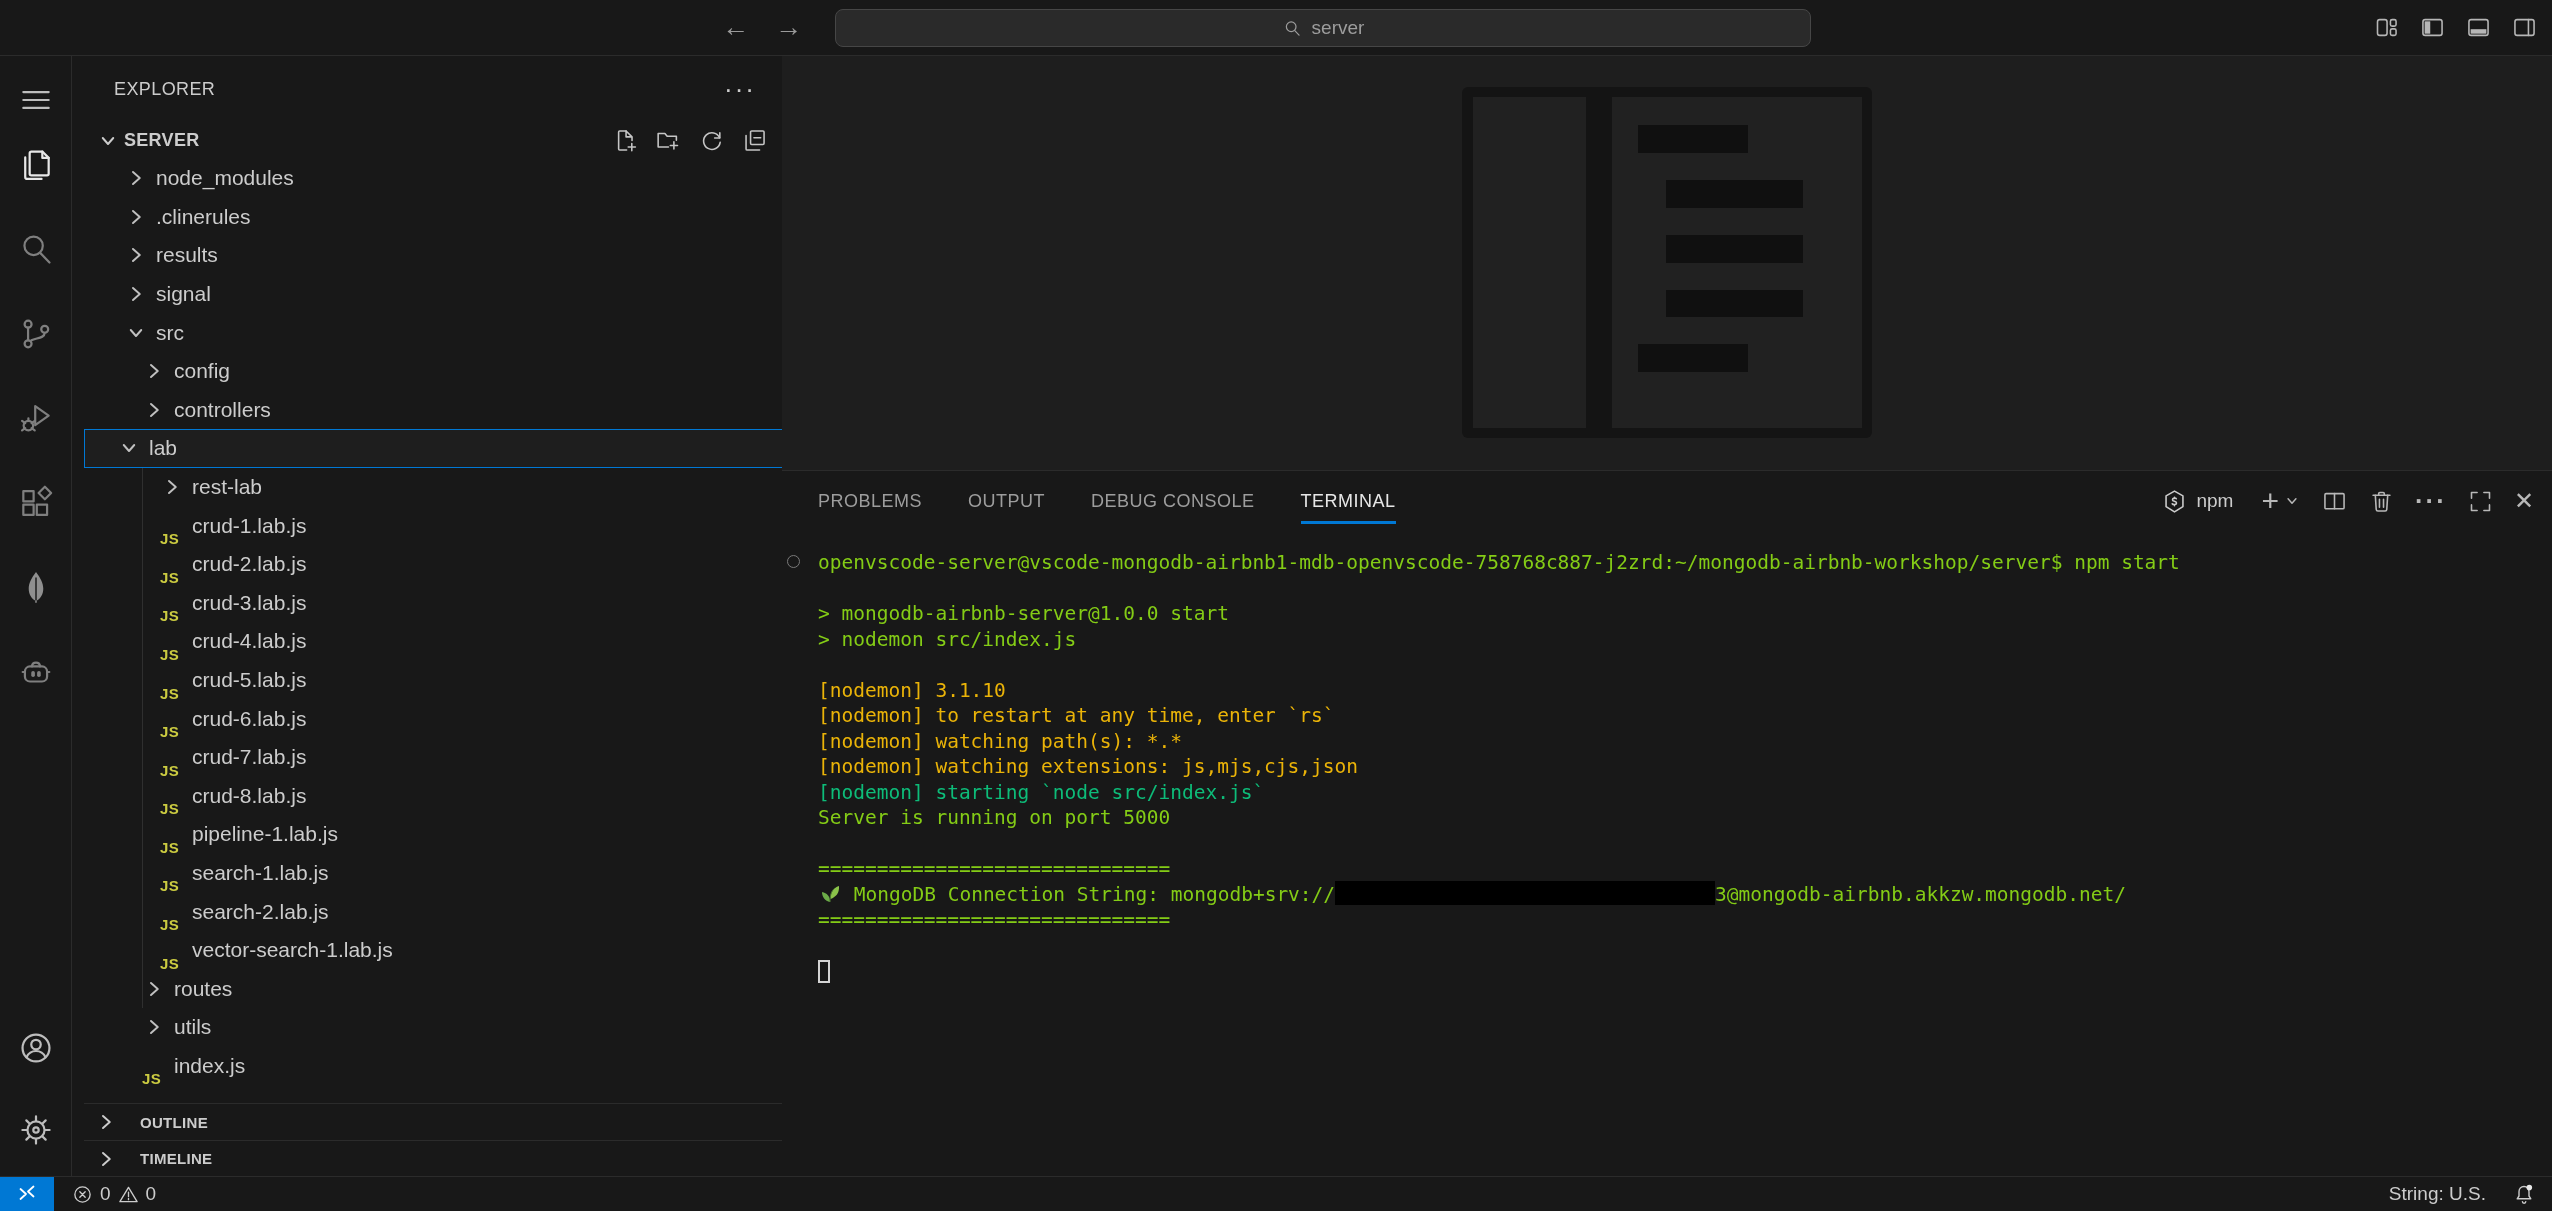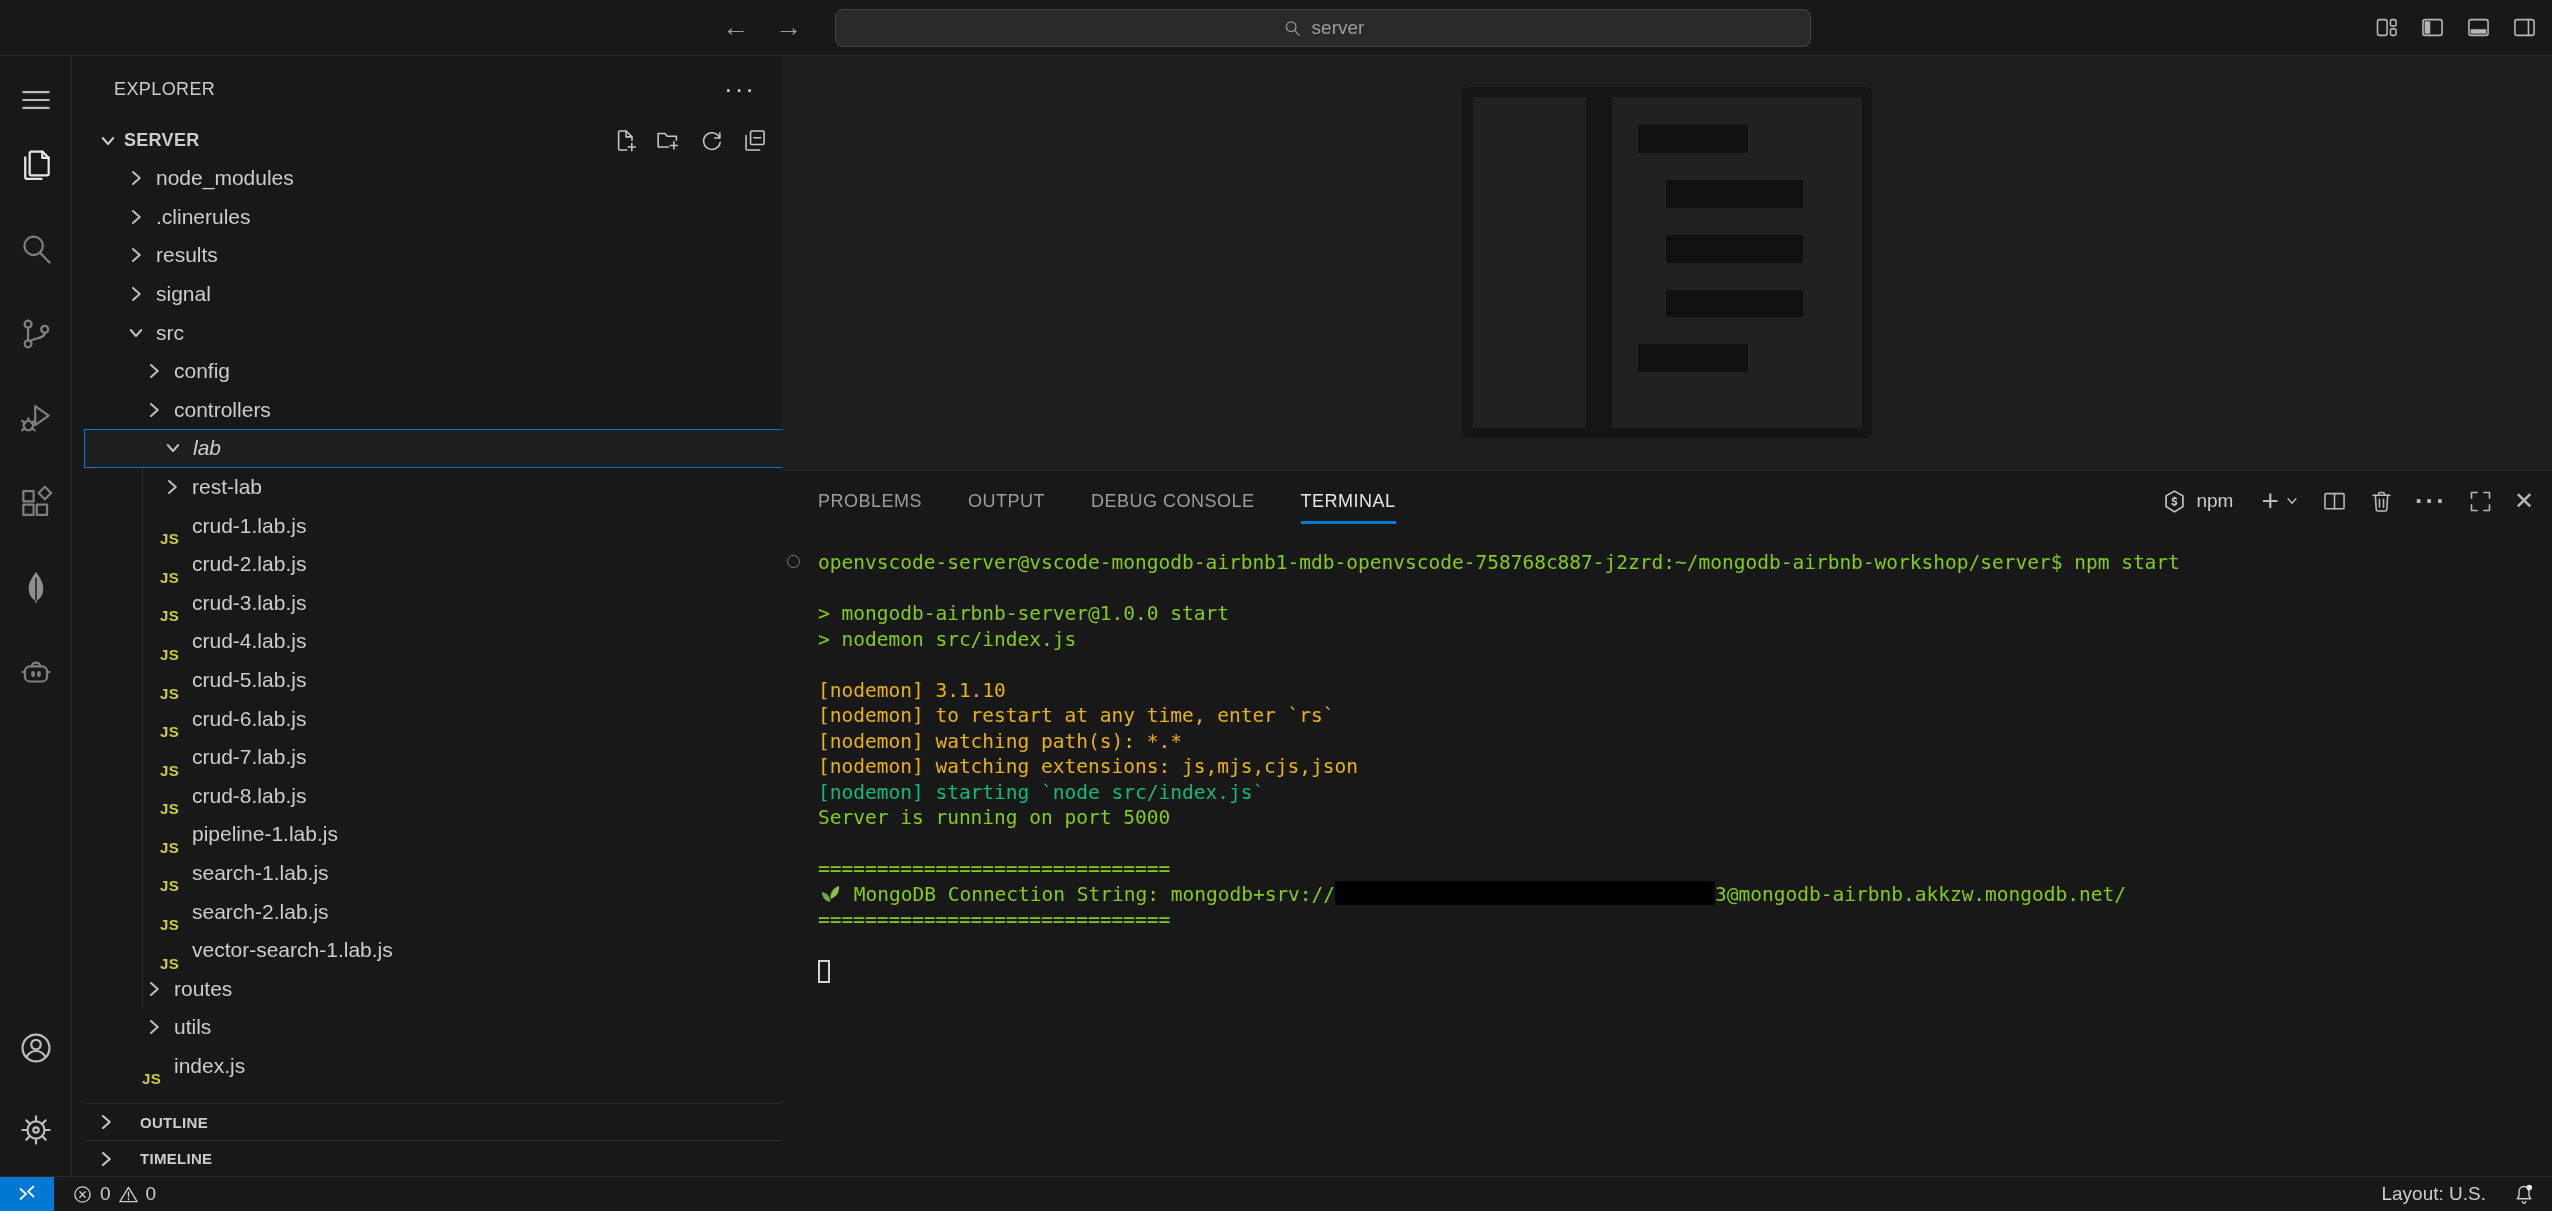--- a/index.html
+++ b/index.html
@@ -292,21 +292,21 @@
           <span class="t-label">config</span>
         </div>
         <div class="tree-row" style="padding-left: 58px;">
           <span class="slot">
             <svg class="chev" viewBox="0 0 16 16">
               <path d="M6 4 L10.5 8 L6 12" fill="none" stroke="currentColor" stroke-width="1.3" stroke-linecap="round" stroke-linejoin="round"></path>
             </svg>
           </span>
           <span class="t-label">controllers</span>
         </div>
-        <div class="tree-row selected" style="padding-left: 76px; font-style: italic;">
+        <div class="tree-row selected" style="padding-left: 32px;">
           <span class="slot">
             <svg class="chev" viewBox="0 0 16 16">
               <path d="M4.5 6 L8 10 L11.5 6" fill="none" stroke="currentColor" stroke-width="1.3" stroke-linecap="round" stroke-linejoin="round"></path>
             </svg>
           </span>
           <span class="t-label">lab</span>
         </div>
         <div class="tree-row" style="padding-left: 76px;">
           <span class="slot">
             <svg class="chev" viewBox="0 0 16 16">
@@ -496,21 +496,21 @@
           <path class="stk" d="M8.2 8.2 l5.6 5.6 M13.8 8.2 l-5.6 5.6"></path>
         </svg>
       <span>0</span>
       <svg viewBox="0 0 22 22">
           <path class="stk" d="M11 3.5 L20 18.5 H2 Z"></path>
           <path class="stk" d="M11 8.5 V13.2 M11 15.2 V16.4"></path>
         </svg>
       <span>0</span>
     </div>
     <div class="sb-right">
-      <span>Layout: U.S.</span>
+      <span>String: U.S.</span>
       <span class="bell-wrap">
         <svg viewBox="0 0 24 24">
             <path class="stk" d="M12 4.5 c-3 0 -5 2.2 -5 5.2 V14 l-1.8 2.8 h13.6 L17 14 V9.7 c0 -3 -2 -5.2 -5 -5.2 z M10.4 19.6 a1.7 1.7 0 0 0 3.4 0"></path>
             <circle cx="17.3" cy="5.6" r="2.8" fill="#e7e7e7" stroke="none"></circle>
           </svg>
       </span>
     </div>
   </footer>
 
 </div>

